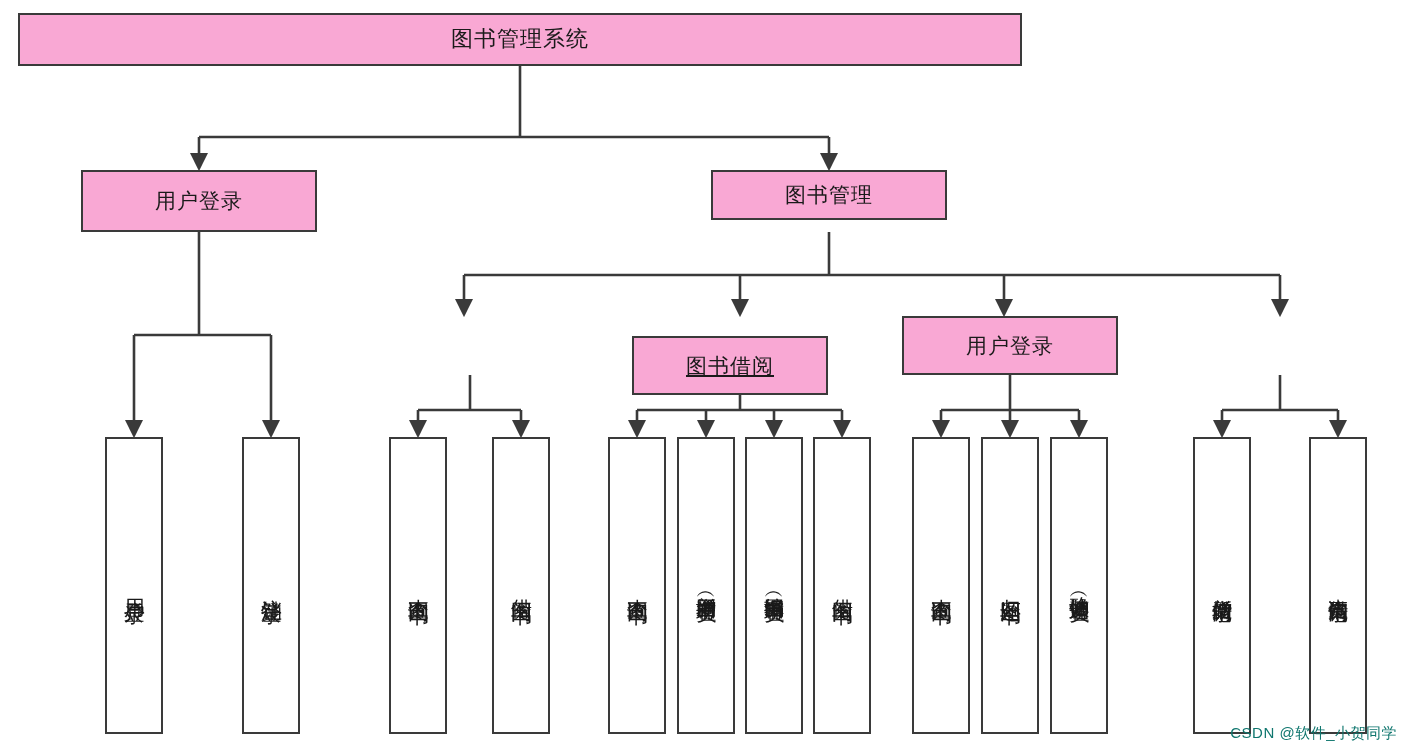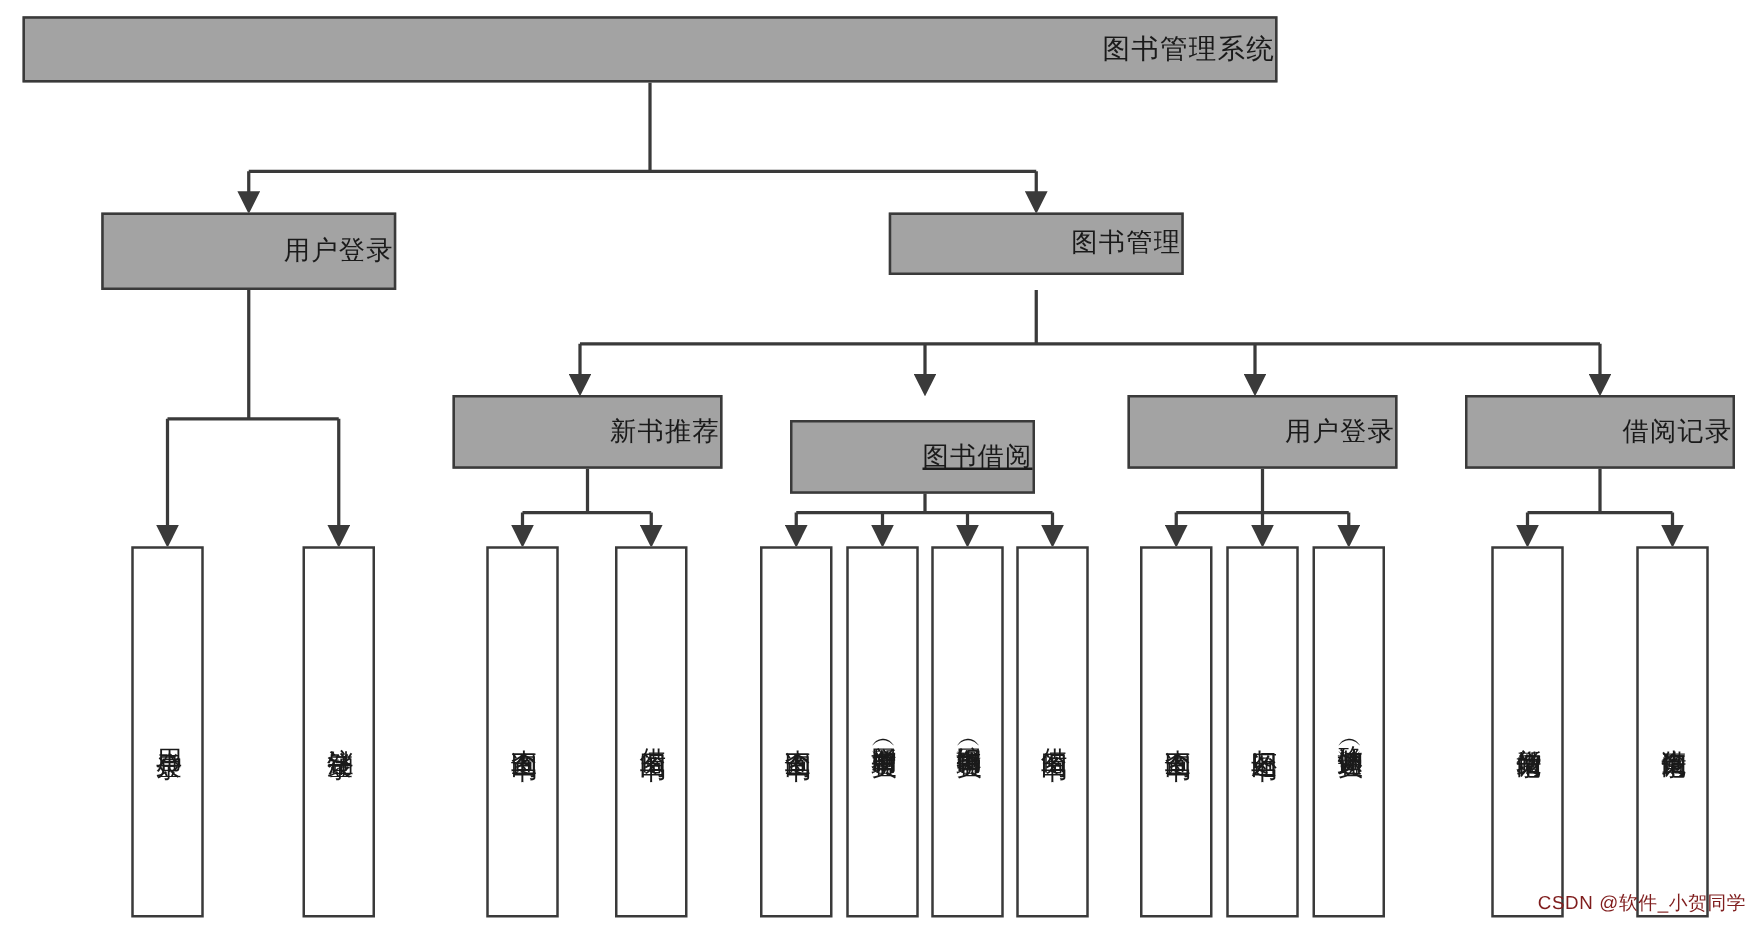--- a/index.html
+++ b/index.html
@@ -9,25 +9,25 @@
     background:#ffffff;
     font-family:"Liberation Sans","DejaVu Sans",sans-serif;
     overflow:hidden;
   }
   #canvas{position:relative;width:1405px;height:747px;}
   svg#wires{position:absolute;left:0;top:0;width:1405px;height:747px;}
 
   .node{
     position:absolute;
     box-sizing:border-box;
-    background:#a3a3a3;
+    background:#f9a8d4;
     border:2px solid #3a3a3a;
     display:flex;
     align-items:center;
-    justify-content:flex-end;
+    justify-content:center;
     color:#1a1a1a;
   }
   .node .label{
     font-size:21px;
     letter-spacing:1px;
     line-height:1.1;
     white-space:nowrap;
   }
   .node.root .label{font-size:22px;}
   .leaf{
@@ -47,23 +47,23 @@
     line-height:1.18;
     letter-spacing:2px;
     white-space:nowrap;
     text-align:center;
   }
   .leaf.tall .vlabel{font-size:20px;letter-spacing:1px;}
 
   #watermark{
     position:absolute;
     right:8px;
-    bottom:15px;
+    bottom:4px;
     font-size:15px;
-    color:#7f1d1d;
+    color:#0f766e;
     white-space:nowrap;
     letter-spacing:0.5px;
   }
 </style>
 </head>
 <body>
 
 <div id="canvas">
 
   <svg id="wires" viewBox="0 0 1405 747" xmlns="http://www.w3.org/2000/svg">
@@ -120,31 +120,25 @@
     <span class="label">图书管理系统</span>
   </div>
 
   <div class="node" style="left:81px;top:170px;width:236px;height:62px;">
     <span class="label">用户登录</span>
   </div>
   <div class="node" style="left:711px;top:170px;width:236px;height:50px;">
     <span class="label">图书管理</span>
   </div>
 
-  <div class="node" style="left:362px;top:316px;width:216px;height:59px;">
-    <span class="label">新书推荐</span>
-  </div>
   <div class="node" style="left:632px;top:336px;width:196px;height:59px;text-decoration:underline;">
     <span class="label">图书借阅</span>
   </div>
   <div class="node" style="left:902px;top:316px;width:216px;height:59px;">
     <span class="label">用户登录</span>
-  </div>
-  <div class="node" style="left:1172px;top:316px;width:216px;height:59px;">
-    <span class="label">借阅记录</span>
   </div>
 
   <div class="leaf" style="left:105px;top:437px;width:58px;height:297px;">
     <span class="vlabel">用户登录</span>
   </div>
   <div class="leaf" style="left:242px;top:437px;width:58px;height:297px;">
     <span class="vlabel">注销登录</span>
   </div>
 
   <div class="leaf" style="left:389px;top:437px;width:58px;height:297px;">

